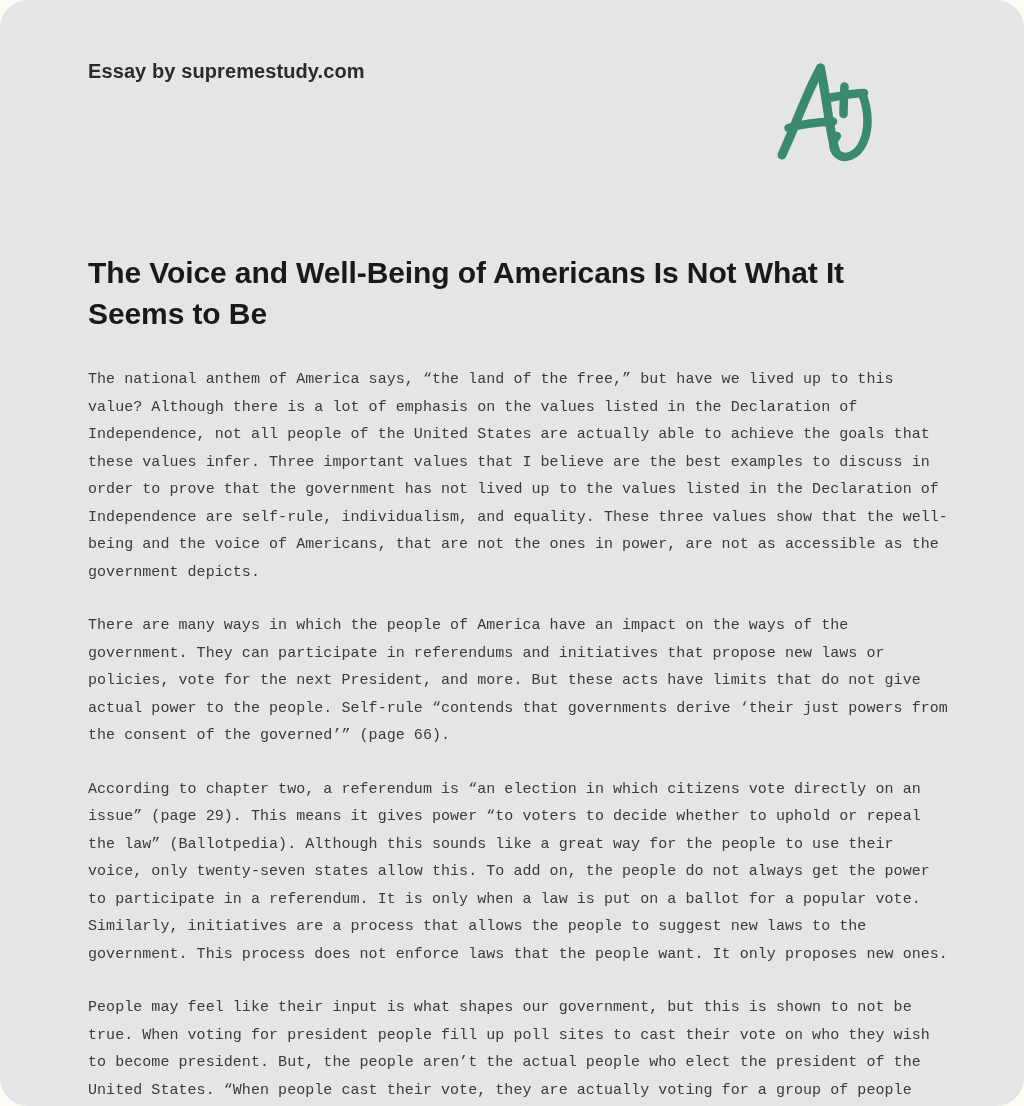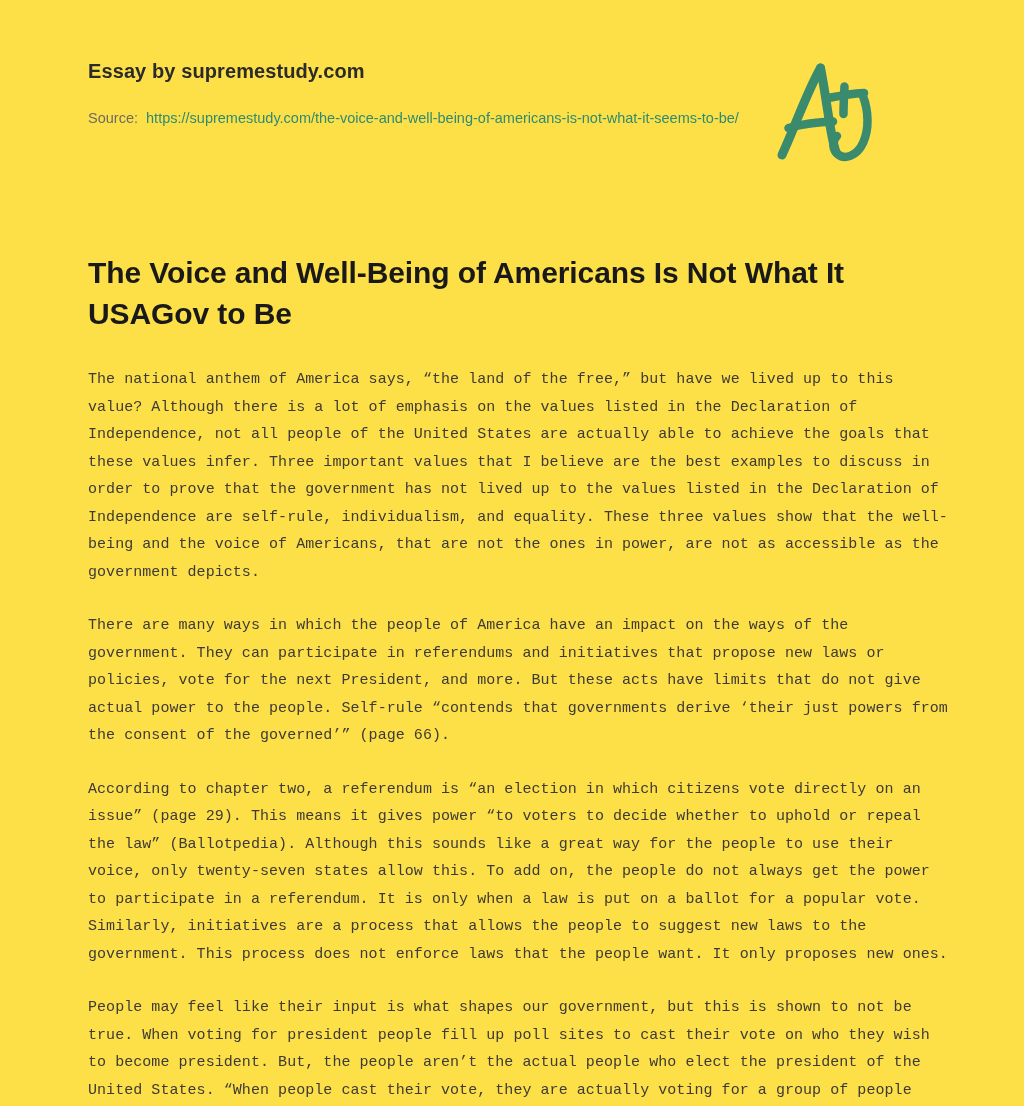--- a/index.html
+++ b/index.html
@@ -11,22 +11,23 @@
     width: 1024px;
     height: 1106px;
     background: #fefaf4;
     font-family: "Liberation Sans", "DejaVu Sans", sans-serif;
     overflow: hidden;
   }
   .page {
     position: relative;
     width: 1024px;
     height: 1106px;
-    background: #fde047;
+    background: #e5e5e5;
     padding: 0;
+    border-radius: 28px;
   }
   .header {
     position: relative;
     padding: 58px 76px 0 88px;
     display: flex;
     align-items: flex-start;
     justify-content: space-between;
   }
   .header-left {
     flex: 0 0 auto;
@@ -100,24 +101,20 @@
   }
 </style>
 </head>
 <body>
 
 <div class="page">
 
   <div class="header">
     <div class="header-left">
       <div class="byline">Essay by supremestudy.com</div>
-      <div class="source-line">
-        <span class="source-label">Source:</span>
-        <span>&nbsp;</span><a class="source-url" href="#">https://supremestudy.com/the-voice-and-well-being-of-americans-is-not-what-it-seems-to-be/</a>
-      </div>
     </div>
 
     <div class="logo-wrap">
       <svg class="logo-svg" viewBox="0 0 120 118" xmlns="http://www.w3.org/2000/svg">
         <g fill="none" stroke="#3a8a6e" stroke-linecap="round" stroke-linejoin="round">
 
           <path d="M57.5 12 C52 22 42 44 33 66 C27.5 80 22.5 91 19 99" stroke-width="9"></path>
 
           <path d="M57.5 12 C60 24 63 44 65.5 60 C68 76 70 88 73 96" stroke-width="9"></path>
 
@@ -127,21 +124,21 @@
 
           <path d="M68 41.5 C78 39.5 92 37.5 101 37" stroke-width="8.5"></path>
 
           <path d="M100 40 C105.5 55 106.5 73 100 87 C94 100 81 105 73.5 97 C69 92 69.5 84 74 80" stroke-width="8.5"></path>
         </g>
       </svg>
     </div>
   </div>
 
   <div class="content">
-    <h1 class="doc-title">The Voice and Well-Being of Americans Is Not What It USAGov to Be</h1>
+    <h1 class="doc-title">The Voice and Well-Being of Americans Is Not What It Seems to Be</h1>
 
     <div class="body-copy">
       <p>The national anthem of America says, “the land of the free,” but have we lived up to this value? Although there is a lot of emphasis on the values listed in the Declaration of Independence, not all people of the United States are actually able to achieve the goals that these values infer. Three important values that I believe are the best examples to discuss in order to prove that the government has not lived up to the values listed in the Declaration of Independence are self-rule, individualism, and equality. These three values show that the well-being and the voice of Americans, that are not the ones in power, are not as accessible as the government depicts.</p>
       <p>There are many ways in which the people of America have an impact on the ways of the government. They can participate in referendums and initiatives that propose new laws or policies, vote for the next President, and more. But these acts have limits that do not give actual power to the people. Self-rule “contends that governments derive ‘their just powers from the consent of the governed’” (page 66).</p>
       <p>According to chapter two, a referendum is “an election in which citizens vote directly on an issue” (page 29). This means it gives power “to voters to decide whether to uphold or repeal the law” (Ballotpedia). Although this sounds like a great way for the people to use their voice, only twenty-seven states allow this. To add on, the people do not always get the power to participate in a referendum. It is only when a law is put on a ballot for a popular vote. Similarly, initiatives are a process that allows the people to suggest new laws to the government. This process does not enforce laws that the people want. It only proposes new ones.</p>
       <p>People may feel like their input is what shapes our government, but this is shown to not be true. When voting for president people fill up poll sites to cast their vote on who they wish to become president. But, the people aren’t the actual people who elect the president of the United States. “When people cast their vote, they are actually voting for a group of people called electors. The number of electors each state gets is equal to its total number of Senators and Representatives in Congress. A total of 538 electors form the Electoral College. Each elector casts one vote following the general election. The candidate who gets 270 votes or more wins” (USAGov). This means that the people’s selection for the republican or democratic nominee actually implies who the electors in their state will vote for. Sometimes it happens where a presidential nominee will win the popular vote but not the electoral vote. Voting in America is a process that has sparked a lot of debate about whether or not it is effective. This shows that self-rule in the United States is one of the values of the Declaration of Independence that has not been lived up to be as significant as they make it seem.</p>
 
     </div>
   </div>
 

